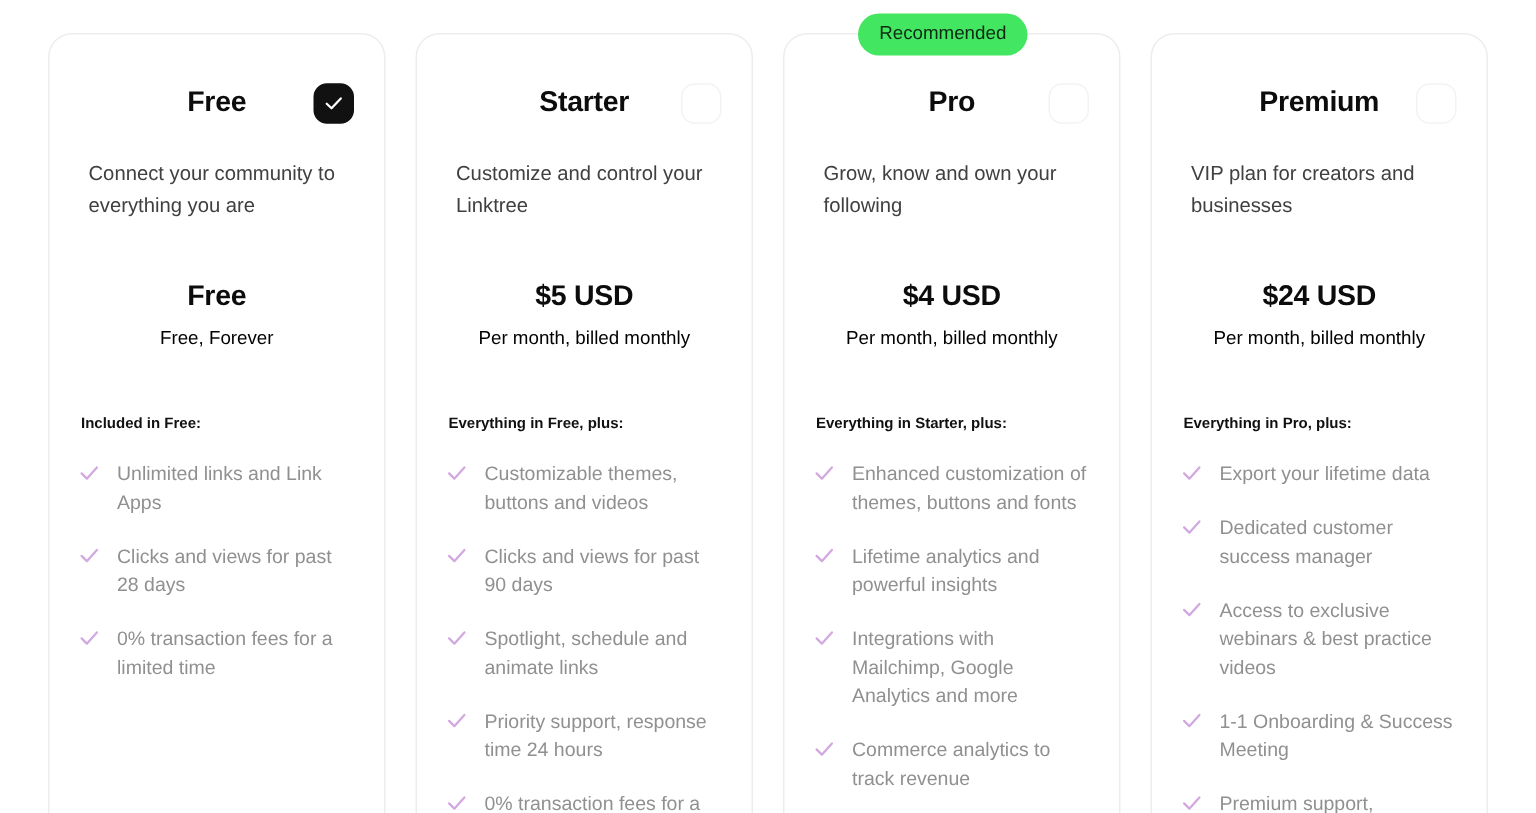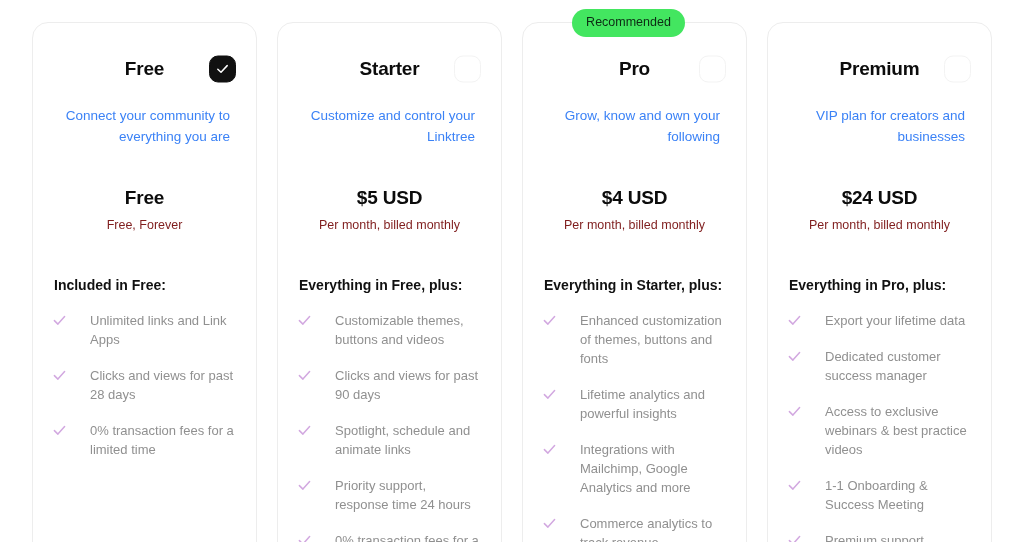--- a/index.html
+++ b/index.html
@@ -93,57 +93,57 @@
     display: flex;
     align-items: center;
     justify-content: center;
   }
   .selector.on svg { display: block; }
 
   .plan-desc {
     margin: 20px 6px 0 6px;
     font-size: 13.5px;
     line-height: 21px;
-    color: #3b82f6;
-    text-align: right;
+    color: #404040;
+    text-align: left;
   }
 
   .price {
     margin-top: 40px;
     font-size: 19px;
     font-weight: bold;
     color: #0c0c0c;
     text-align: center;
     letter-spacing: -0.2px;
   }
   .price-note {
     margin-top: 8px;
     font-size: 12.5px;
-    color: #7f1d1d;
+    color: #000000;
     text-align: center;
     line-height: 17px;
   }
 
   .features-title {
     margin-top: 43px;
-    font-size: 14px;
+    font-size: 10px;
     font-weight: bold;
     color: #111111;
     padding-left: 1px;
   }
 
   .features {
     list-style: none;
     margin: 18px 0 0 0;
     padding: 0;
   }
   .feature-item {
     display: flex;
     align-items: flex-start;
-    gap: 24px;
+    gap: 12px;
     margin-bottom: 17px;
   }
   .check-icon {
     flex: 0 0 auto;
     width: 13px;
     height: 13px;
     margin-top: 3px;
   }
   .check-icon svg { display: block; }
   .feature-text {

